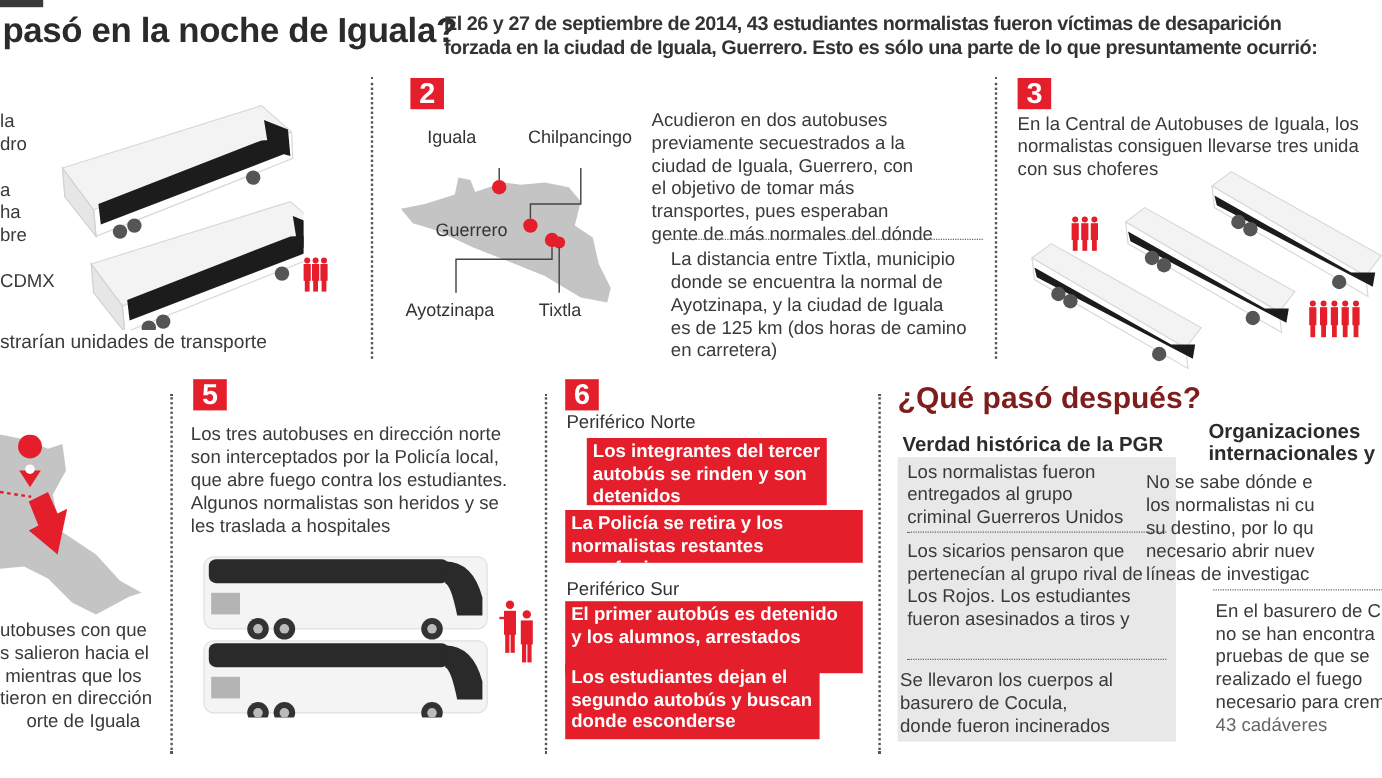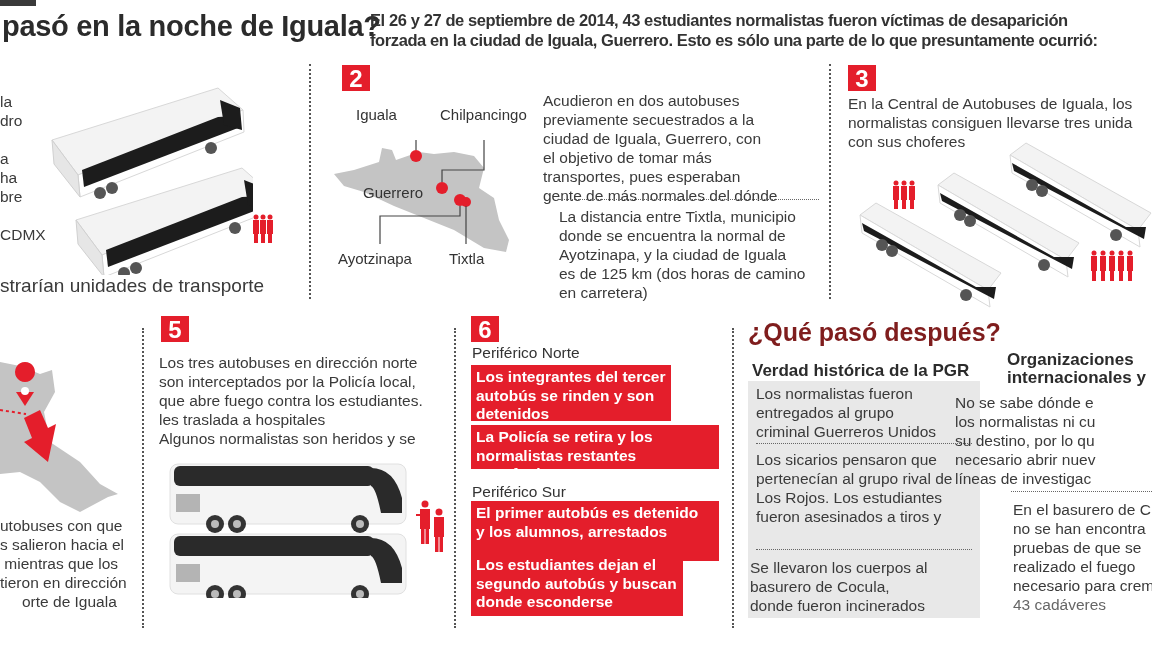--- a/index.html
+++ b/index.html
@@ -41,21 +41,21 @@
 <div class="abs body-text" style="left:0px; top:92px;">
   <div>la</div>
   <div>dro</div>
   <div style="height:19px"></div>
   <div>a</div>
   <div>ha</div>
   <div>bre</div>
   <div style="height:19px"></div>
   <div>CDMX</div>
 </div>
-<div class="abs body-text" style="left:0px; top:276px; font-size:19px;">strarían unidades de transporte</div>
+<div class="abs body-text" style="left:0px; top:276px; font-size:16px;">strarían unidades de transporte</div>
 
 <svg class="abs" style="left:48px; top:70px;" width="205" height="205" viewBox="0 0 205 205">
   <g>
     <polygon points="4,70 170,18 195,40 30,105" fill="#f3f3f3" stroke="#d8d8d8"></polygon>
     <polygon points="30,105 195,40 196,62 32,127" fill="#ffffff" stroke="#d8d8d8"></polygon>
     <polygon points="4,70 30,105 32,127 6,94" fill="#e6e6e6" stroke="#d0d0d0"></polygon>
     <polygon points="34,100 170,47 188,46 190,58 36,117" fill="#1c1c1c"></polygon>
     <polygon points="172,30 192,38 194,60 176,55" fill="#1c1c1c"></polygon>
     <circle cx="52" cy="123" r="6" fill="#555"></circle>
       <circle cx="64" cy="118" r="6" fill="#555"></circle>
@@ -204,22 +204,22 @@
   <div style="white-space:pre;"> mientras que los</div>
   <div>tieron en dirección</div>
   <div style="padding-left:22px;">orte de Iguala</div>
 </div>
 
 <div class="abs num" style="left:161px; top:316px;">5</div>
 <div class="abs body-text" style="left:159px; top:353px;">
   <div>Los tres autobuses en dirección norte</div>
   <div>son interceptados por la Policía local,</div>
   <div>que abre fuego contra los estudiantes.</div>
+  <div>Algunos normalistas son heridos y se</div>
   <div>les traslada a hospitales</div>
-  <div>Algunos normalistas son heridos y se</div>
 </div>
 <svg class="abs" style="left:166px; top:458px;" width="245" height="140" viewBox="0 0 245 140">
   <g>
     <rect x="4" y="6" width="236" height="60" rx="8" fill="#f4f4f4" stroke="#e0e0e0"></rect>
     <rect x="8" y="8" width="200" height="20" rx="6" fill="#2a2a2a"></rect>
     <path d="M205,10 Q228,10 236,40 L236,55 L215,55 Q210,30 205,28 Z" fill="#2a2a2a"></path>
     <rect x="10" y="36" width="24" height="18" fill="#888" opacity="0.6"></rect>
     <circle cx="49" cy="66" r="9" fill="#333"></circle>
       <circle cx="49" cy="66" r="4" fill="#bbb"></circle>
     <circle cx="71" cy="66" r="9" fill="#333"></circle>
@@ -249,21 +249,21 @@
     <rect x="0" y="14" width="6" height="2"></rect>
     <circle cx="23" cy="12" r="3.5"></circle>
       <rect x="18" y="17" width="10" height="20"></rect>
       <rect x="19" y="36" width="3.5" height="16"></rect>
       <rect x="23.5" y="36" width="3.5" height="16"></rect>
   </g>
 </svg>
 
 <div class="abs num" style="left:471px; top:316px;">6</div>
 <div class="abs map-label" style="left:472px; top:344px; font-size:15.5px;">Periférico Norte</div>
-<div class="abs red-box" style="left:471px; top:365px; width:200px; height:56px;">
+<div class="abs red-box" style="left:489px; top:365px; width:200px; height:56px;">
   <div>Los integrantes del tercer</div>
   <div>autobús se rinden y son</div>
   <div>detenidos</div>
 </div>
 <div class="abs red-box" style="left:471px; top:425px; width:248px; height:44px;">
   <div>La Policía se retira y los</div>
   <div>normalistas restantes</div>
   <div>se refugian</div>
 </div>
 <div class="abs map-label" style="left:472px; top:483px; font-size:15.5px;">Periférico Sur</div>

